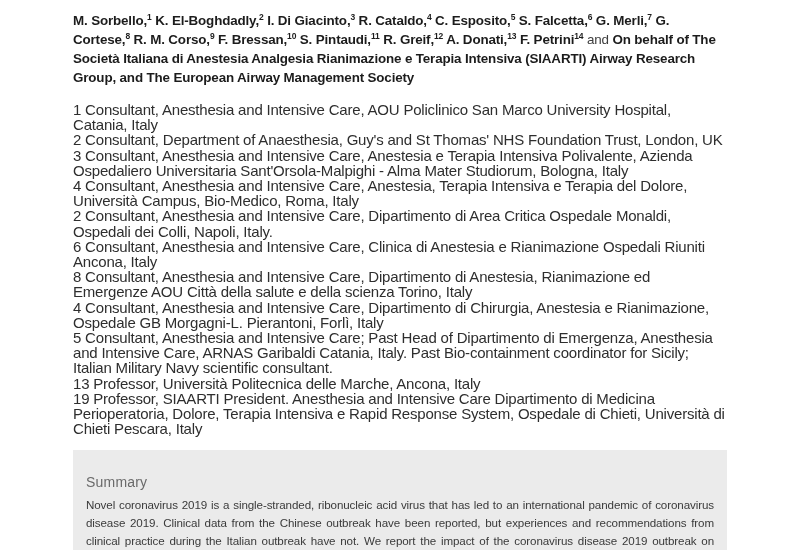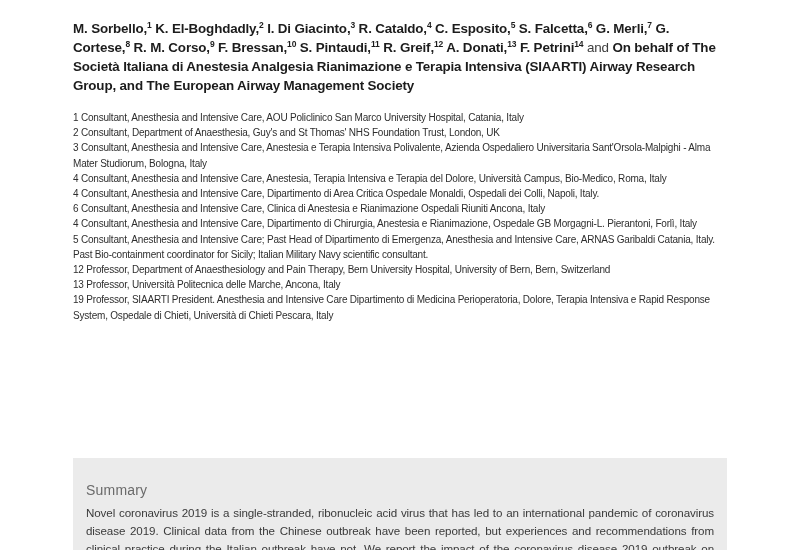--- a/index.html
+++ b/index.html
@@ -5,21 +5,21 @@
   * { box-sizing: border-box; }
   html, body {
     margin: 0; padding: 0;
     width: 800px; height: 550px;
     background: #ffffff;
     overflow: hidden;
     font-family: "Liberation Sans", sans-serif;
   }
   .page {
     width: 800px; height: 550px;
-    padding: 19px 73px 0 73px;
+    padding: 11px 73px 0 73px;
     overflow: hidden;
   }
   
   .authors {
     margin: 0 0 15px 0;
     font-weight: bold;
     font-size: 13.4px;
     line-height: 19px;
     color: #1c1c1c;
     letter-spacing: -0.15px;
@@ -30,21 +30,21 @@
     vertical-align: super;
   }
   .authors .and {
     font-weight: normal;
     color: #3d3d3d;
   }
   
   .affiliations {
     height: 336px;
     overflow: hidden;
-    font-size: 10px;
+    font-size: 15px;
     line-height: 15.2px;
     color: #2e2e2e;
     letter-spacing: -0.2px;
   }
   .aff { margin: 0; }
   
   .summary-box {
     margin-top: 12px;
     background: #ebebeb;
     padding: 9px 13px 20px 13px;
@@ -72,25 +72,25 @@
 
 <div class="page">
 
   <p class="authors" id="authors"><span>M. Sorbello,<sup>1</sup></span> <span>K. El-Boghdadly,<sup>2</sup></span> <span>I. Di Giacinto,<sup>3</sup></span> <span>R. Cataldo,<sup>4</sup></span> <span>C. Esposito,<sup>5</sup></span> <span>S. Falcetta,<sup>6</sup></span> <span>G. Merli,<sup>7</sup></span> <span>G. Cortese,<sup>8</sup></span> <span>R. M. Corso,<sup>9</sup></span> <span>F. Bressan,<sup>10</sup></span> <span>S. Pintaudi,<sup>11</sup></span> <span>R. Greif,<sup>12</sup></span> <span>A. Donati,<sup>13</sup></span> <span>F. Petrini<sup>14</sup></span> <span class="and">and </span><span>On behalf of The Società Italiana di Anestesia Analgesia Rianimazione e Terapia Intensiva (SIAARTI) Airway Research Group, and The European Airway Management Society</span></p>
 
   <div class="affiliations" id="affiliations">
       <div class="aff">1 Consultant, Anesthesia and Intensive Care, AOU Policlinico San Marco University Hospital, Catania, Italy</div>
       <div class="aff">2 Consultant, Department of Anaesthesia, Guy's and St Thomas' NHS Foundation Trust, London, UK</div>
       <div class="aff">3 Consultant, Anesthesia and Intensive Care, Anestesia e Terapia Intensiva Polivalente, Azienda Ospedaliero Universitaria Sant'Orsola-Malpighi - Alma Mater Studiorum, Bologna, Italy</div>
       <div class="aff">4 Consultant, Anesthesia and Intensive Care, Anestesia, Terapia Intensiva e Terapia del Dolore, Università Campus, Bio-Medico, Roma, Italy</div>
-      <div class="aff">4 Consultant, Anesthesia and Intensive Care, Dipartimento di Area Critica Ospedale Monaldi, Ospedali dei Colli, Napoli, Italy.</div>
+      <div class="aff">2 Consultant, Anesthesia and Intensive Care, Dipartimento di Area Critica Ospedale Monaldi, Ospedali dei Colli, Napoli, Italy.</div>
       <div class="aff">6 Consultant, Anesthesia and Intensive Care, Clinica di Anestesia e Rianimazione Ospedali Riuniti Ancona, Italy</div>
+      <div class="aff">8 Consultant, Anesthesia and Intensive Care, Dipartimento di Anestesia, Rianimazione ed Emergenze AOU Città della salute e della scienza Torino, Italy</div>
       <div class="aff">4 Consultant, Anesthesia and Intensive Care, Dipartimento di Chirurgia, Anestesia e Rianimazione, Ospedale GB Morgagni-L. Pierantoni, Forlì, Italy</div>
       <div class="aff">5 Consultant, Anesthesia and Intensive Care; Past Head of Dipartimento di Emergenza, Anesthesia and Intensive Care, ARNAS Garibaldi Catania, Italy. Past Bio-containment coordinator for Sicily; Italian Military Navy scientific consultant.</div>
-      <div class="aff">12 Professor, Department of Anaesthesiology and Pain Therapy, Bern University Hospital, University of Bern, Bern, Switzerland</div>
       <div class="aff">13 Professor, Università Politecnica delle Marche, Ancona, Italy</div>
       <div class="aff">19 Professor, SIAARTI President. Anesthesia and Intensive Care Dipartimento di Medicina Perioperatoria, Dolore, Terapia Intensiva e Rapid Response System, Ospedale di Chieti, Università di Chieti Pescara, Italy</div>
     </div>
 
   <div class="summary-box" style="background: rgb(235, 235, 235);">
     <h2 class="summary-heading">Summary</h2>
     <p class="summary-text">Novel coronavirus 2019 is a single-stranded, ribonucleic acid virus that has led to an international pandemic of coronavirus disease 2019. Clinical data from the Chinese outbreak have been reported, but experiences and recommendations from clinical practice during the Italian outbreak have not. We report the impact of the coronavirus disease 2019 outbreak on regional and national healthcare infrastructure. We also report on</p>
   </div>
 
 </div>

